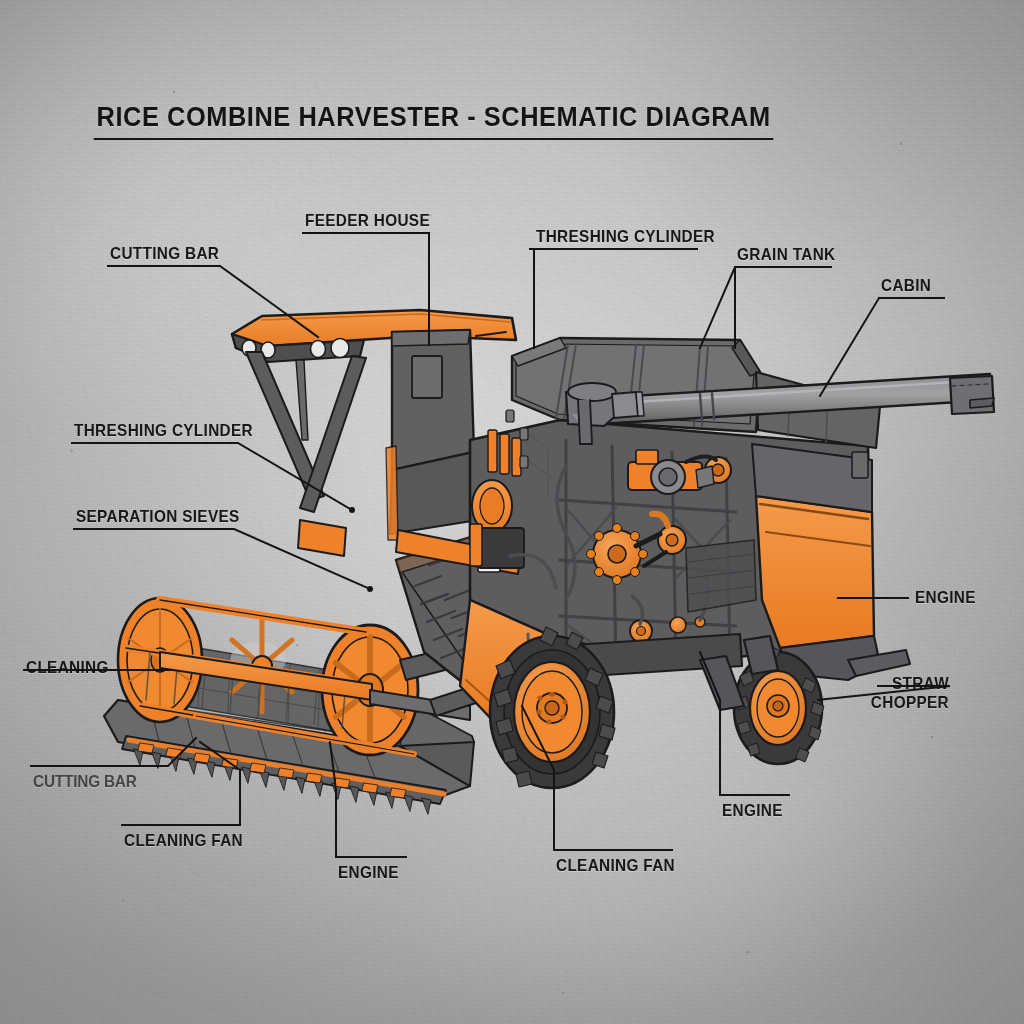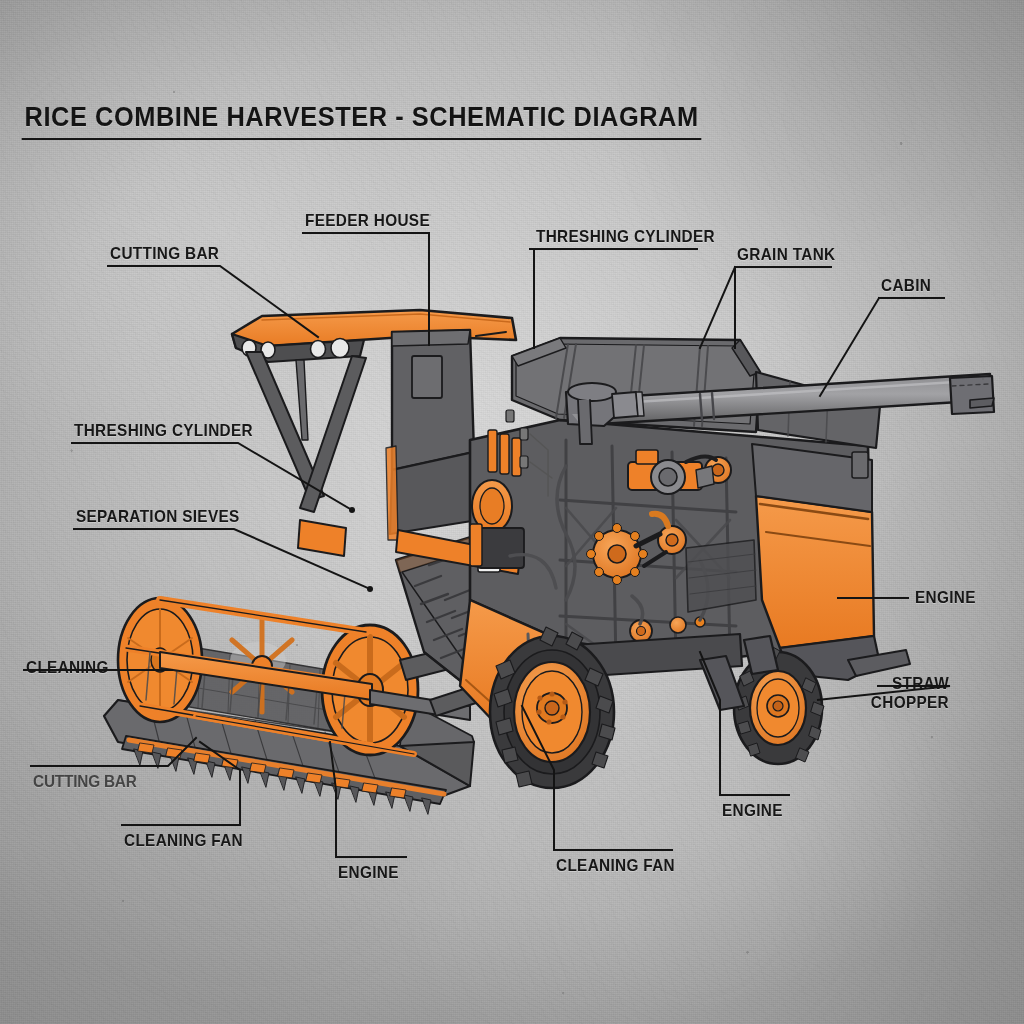--- a/index.html
+++ b/index.html
@@ -41,21 +41,21 @@
       radial-gradient(circle at 12% 18%, rgba(255,255,255,.2) 0 6%, rgba(255,255,255,0) 22%),
       radial-gradient(circle at 83% 11%, rgba(0,0,0,.07) 0 5%, rgba(0,0,0,0) 20%),
       radial-gradient(circle at 68% 88%, rgba(255,255,255,.16) 0 7%, rgba(255,255,255,0) 26%),
       radial-gradient(circle at 24% 76%, rgba(0,0,0,.06) 0 6%, rgba(0,0,0,0) 23%),
       radial-gradient(circle at 95% 55%, rgba(0,0,0,.08) 0 8%, rgba(0,0,0,0) 28%),
       radial-gradient(circle at 5% 50%, rgba(0,0,0,.09) 0 9%, rgba(0,0,0,0) 30%);
   }
 
   
   #title{
-    position:absolute;left:0;top:102px;width:868px;
+    position:absolute;left:0;top:102px;width:868px;text-align:center;
     pointer-events:none;
   }
   #title .t{
     display:inline-block;
     font-family:"Liberation Sans Narrow","Liberation Sans",sans-serif;
     font-size:27px;font-weight:700;letter-spacing:.6px;
     color:#141414;
     transform:scaleX(.94);transform-origin:center;
     border-bottom:2.6px solid #161616;padding:0 3px 5px 3px;
     text-shadow:0 1px 0 rgba(255,255,255,.25);

